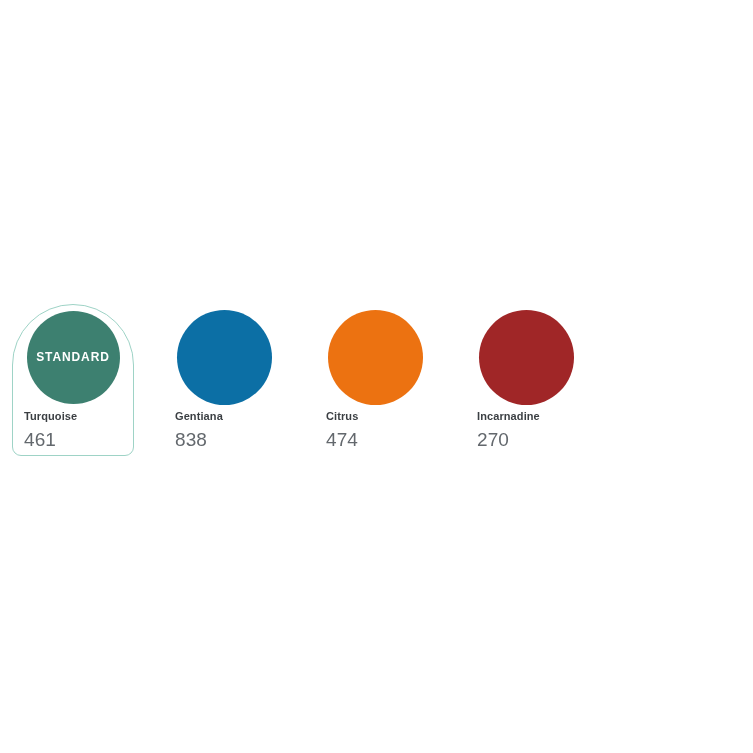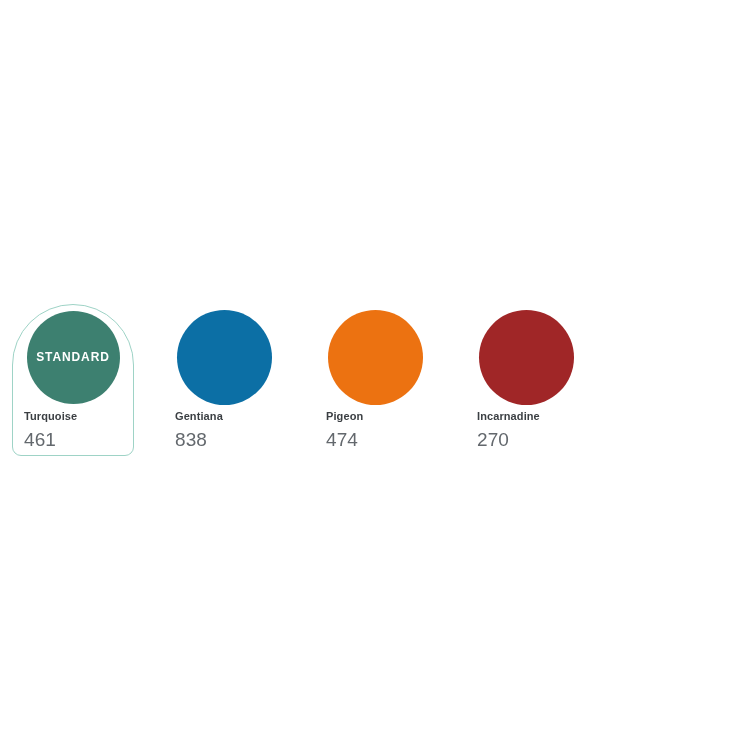--- a/index.html
+++ b/index.html
@@ -134,21 +134,21 @@
         <div class="disc" style="background:#0c6fa5;width:95px;height:95px;"></div>
       </div>
       <div class="swatch-name">Gentiana</div>
       <div class="swatch-code">838</div>
     </div>
 
     <div class="swatch">
       <div class="disc-wrap">
         <div class="disc" style="background:#ec7211;width:95px;height:95px;"></div>
       </div>
-      <div class="swatch-name">Pigeon</div>
+      <div class="swatch-name">Citrus</div>
       <div class="swatch-code">474</div>
     </div>
 
     <div class="swatch">
       <div class="disc-wrap">
         <div class="disc" style="background:#a02627;width:95px;height:95px;"></div>
       </div>
       <div class="swatch-name">Incarnadine</div>
       <div class="swatch-code">270</div>
     </div>

